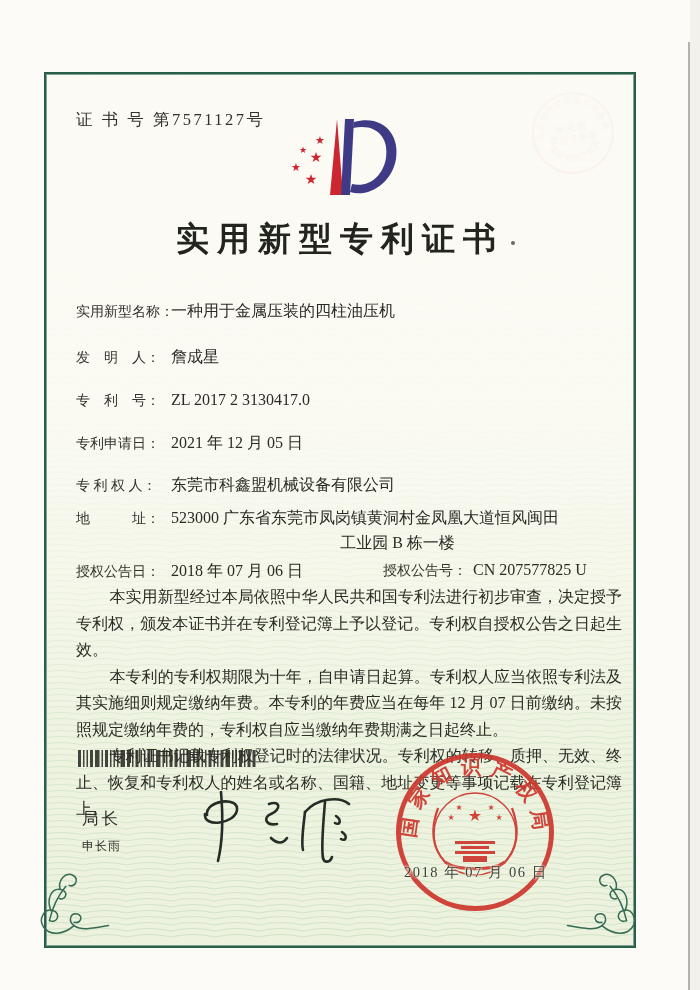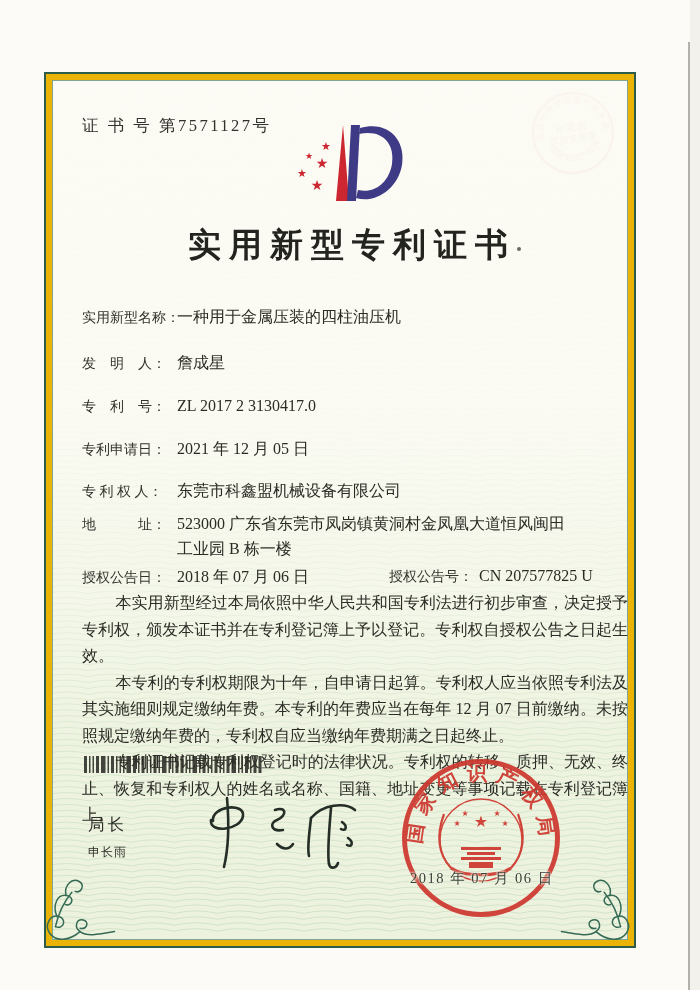--- a/index.html
+++ b/index.html
@@ -8,21 +8,21 @@
     background:#fcfbf7;overflow:hidden;
     font-family:"Liberation Serif","DejaVu Serif",serif;
     color:#2e2e29;
   }
   .page-edge{position:absolute;left:688px;top:42px;width:2px;height:948px;background:#878b82;opacity:.65;}
   .page-edge-fill{position:absolute;left:690px;top:0;width:10px;height:990px;background:#f2f1ec;}
 
   
   .frame{
     position:absolute;left:44px;top:72px;width:592px;height:876px;
-    border:2.5px solid #2b5d49;padding:6px;box-sizing:border-box;background:#eab308;
+    border:2.5px solid #2b5d49;padding:0;box-sizing:border-box;background:#14b8a6;
   }
   .frame-inner{
     position:relative;width:100%;height:100%;box-sizing:border-box;
     border:1px solid #7fa694;background:#ecf2de;
   }
   svg.guilloche{position:absolute;left:0;top:0;width:100%;height:100%;z-index:0;}
   svg.guilloche path{fill:none;stroke:#bfd8b6;stroke-width:1;opacity:.6;}
   .fade{
     position:absolute;inset:0;z-index:1;
     background:linear-gradient(180deg,
@@ -32,29 +32,29 @@
       rgba(244,248,232,.22) 78%,
       rgba(242,247,230,0) 100%);
   }
   .content{position:absolute;inset:0;z-index:2;}
 
   .cert-number{position:absolute;left:29px;top:34px;font-size:16.5px;letter-spacing:2.5px;color:#32322c;}
 
   .logo{position:absolute;left:226px;top:33px;width:140px;height:98px;}
 
   .title{
-    position:absolute;left:12px;top:142px;width:100%;text-align:center;
+    position:absolute;left:0;top:142px;width:100%;text-align:center;
     font-size:33px;font-weight:700;letter-spacing:8px;color:#23231f;
   }
   .speck{position:absolute;left:464px;top:166px;width:4px;height:4px;border-radius:50%;background:#6a6a62;}
 
   .row{position:absolute;left:29px;width:548px;font-size:16px;white-space:nowrap;}
   .lbl{display:inline-block;width:95px;font-size:14px;white-space:pre;vertical-align:baseline;color:#33332d;}
   .val{font-size:16px;color:#2b2b25;}
-  .addr2{margin-left:95px;font-size:16px;margin-top:4px;}
+  .addr2{margin-left:95px;font-size:16px;margin-top:4px;text-align:center;}
   .pair2{position:absolute;left:307px;top:0;}
 
   .paras{position:absolute;left:29px;top:509px;width:546px;text-align:justify;}
   .paras p{margin:0;font-size:16px;line-height:26.5px;text-indent:2.1em;color:#2c2c26;}
 
   .barcode{position:absolute;left:31px;top:675px;width:178px;height:17px;}
   .barcode rect{fill:#2b2b26;opacity:.88;}
 
   .director-title{position:absolute;left:35px;top:733px;font-size:16.5px;letter-spacing:3px;}
   .director-name{position:absolute;left:35px;top:763px;font-size:12px;letter-spacing:1px;}

